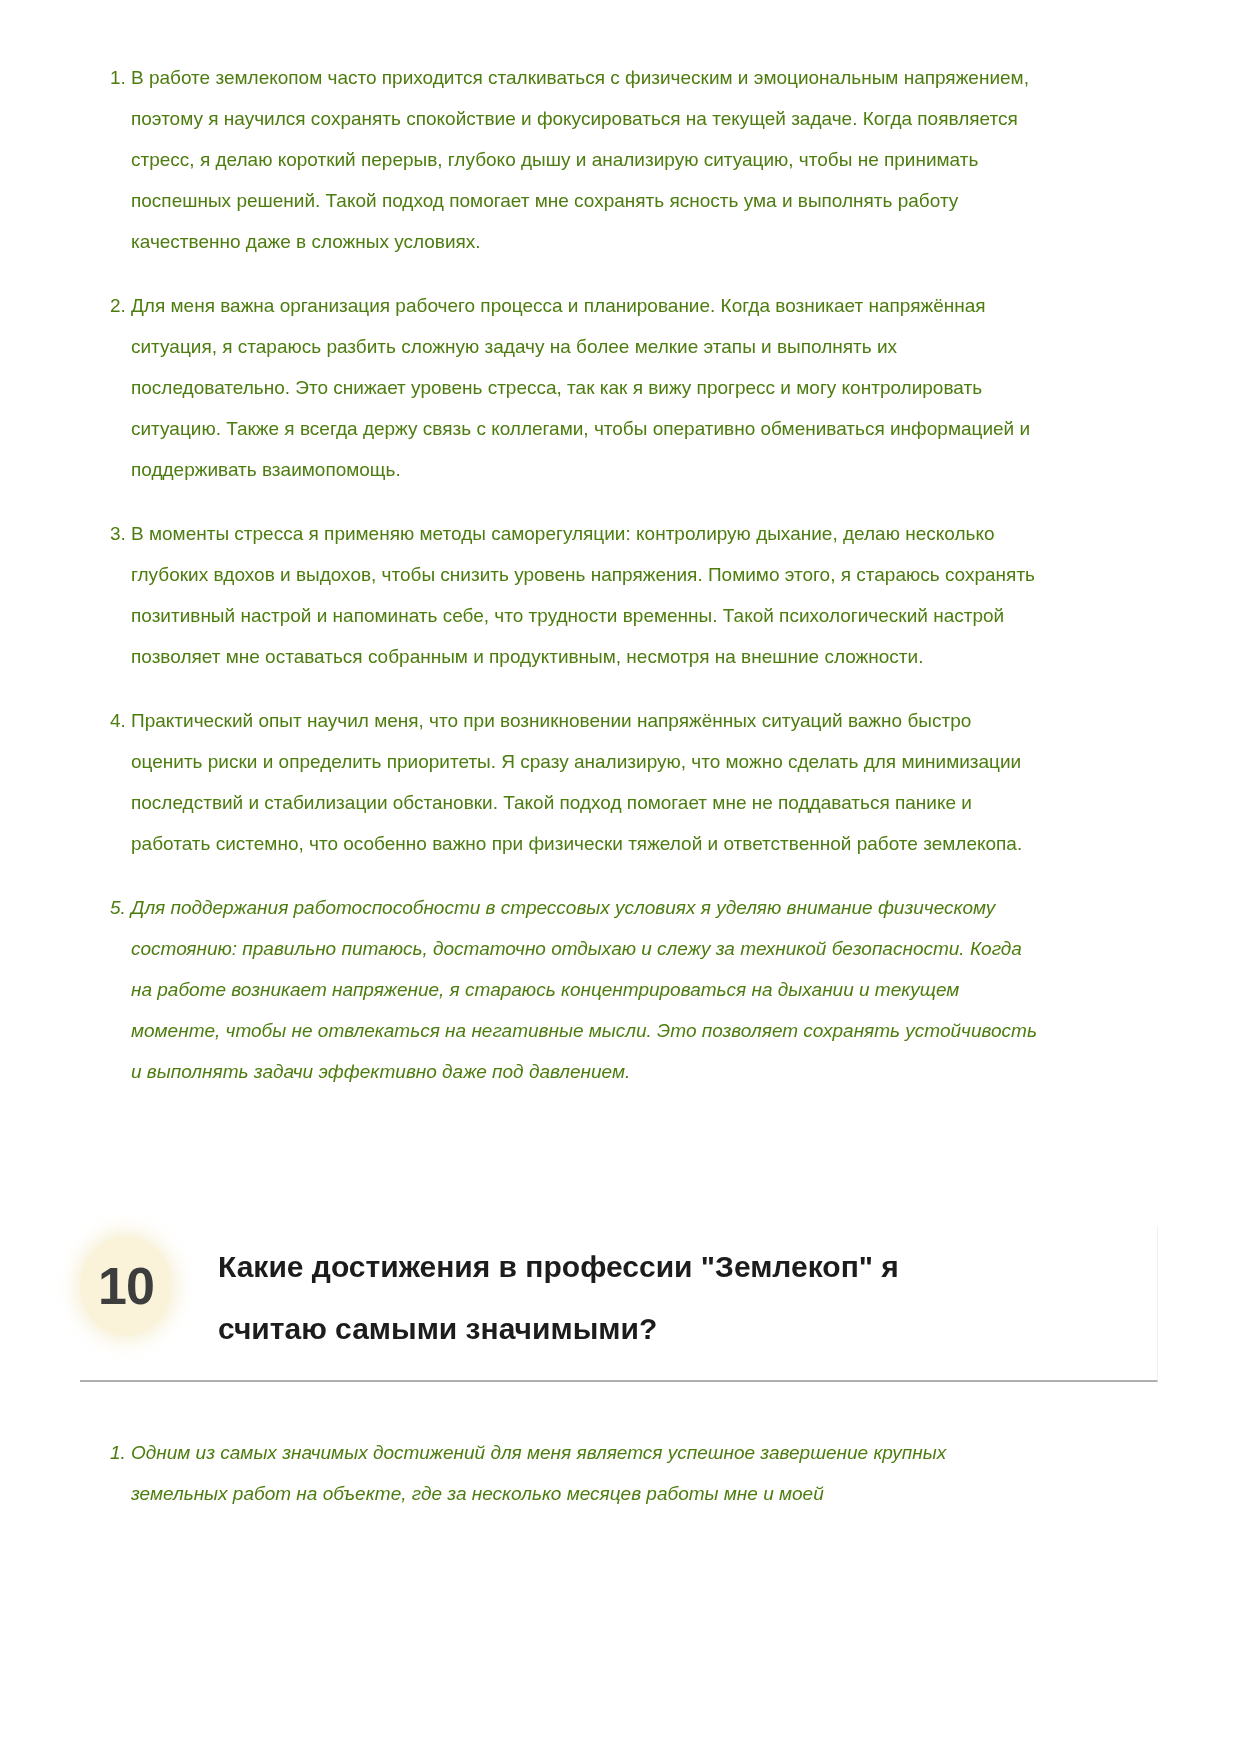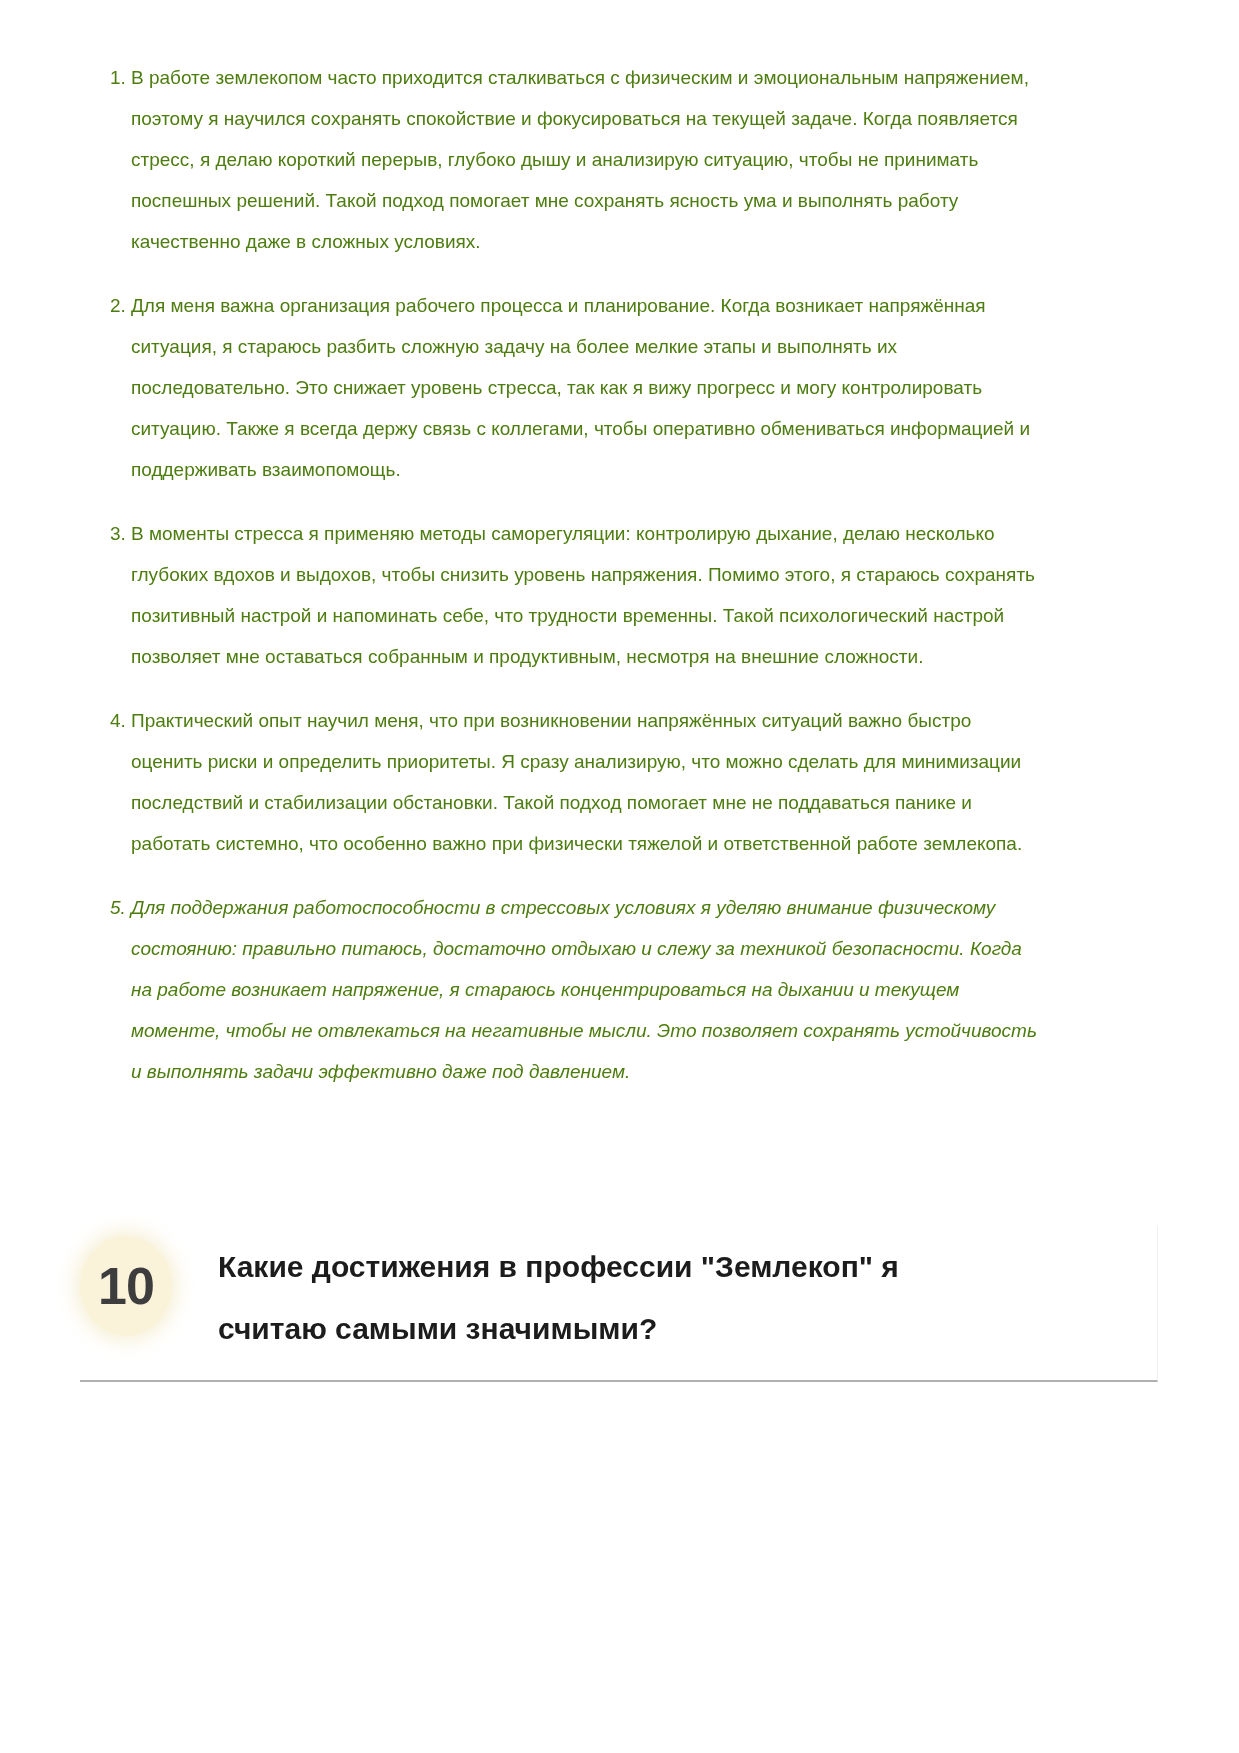--- a/index.html
+++ b/index.html
@@ -83,14 +83,17 @@
     <li>В моменты стресса я применяю методы саморегуляции: контролирую дыхание, делаю несколько глубоких вдохов и выдохов, чтобы снизить уровень напряжения. Помимо этого, я стараюсь сохранять позитивный настрой и напоминать себе, что трудности временны. Такой психологический настрой позволяет мне оставаться собранным и продуктивным, несмотря на внешние сложности.</li>
     <li>Практический опыт научил меня, что при возникновении напряжённых ситуаций важно быстро оценить риски и определить приоритеты. Я сразу анализирую, что можно сделать для минимизации последствий и стабилизации обстановки. Такой подход помогает мне не поддаваться панике и работать системно, что особенно важно при физически тяжелой и ответственной работе землекопа.</li>
     <li>Для поддержания работоспособности в стрессовых условиях я уделяю внимание физическому состоянию: правильно питаюсь, достаточно отдыхаю и слежу за техникой безопасности. Когда на работе возникает напряжение, я стараюсь концентрироваться на дыхании и текущем моменте, чтобы не отвлекаться на негативные мысли. Это позволяет сохранять устойчивость и выполнять задачи эффективно даже под давлением.</li>
   </ol>
 
   <section class="question-card">
     <div class="badge">10</div>
     <h2 class="question-title">Какие достижения в профессии "Землекоп" я считаю самыми значимыми?</h2>
   </section>
 
+  <ol class="answer-list second-block">
+    <li>Одним из самых значимых достижений для меня является успешное завершение крупных земельных работ на объекте, где за несколько месяцев работы мне и моей</li>
+  </ol>
 
 </div>
 
 </body></html>

